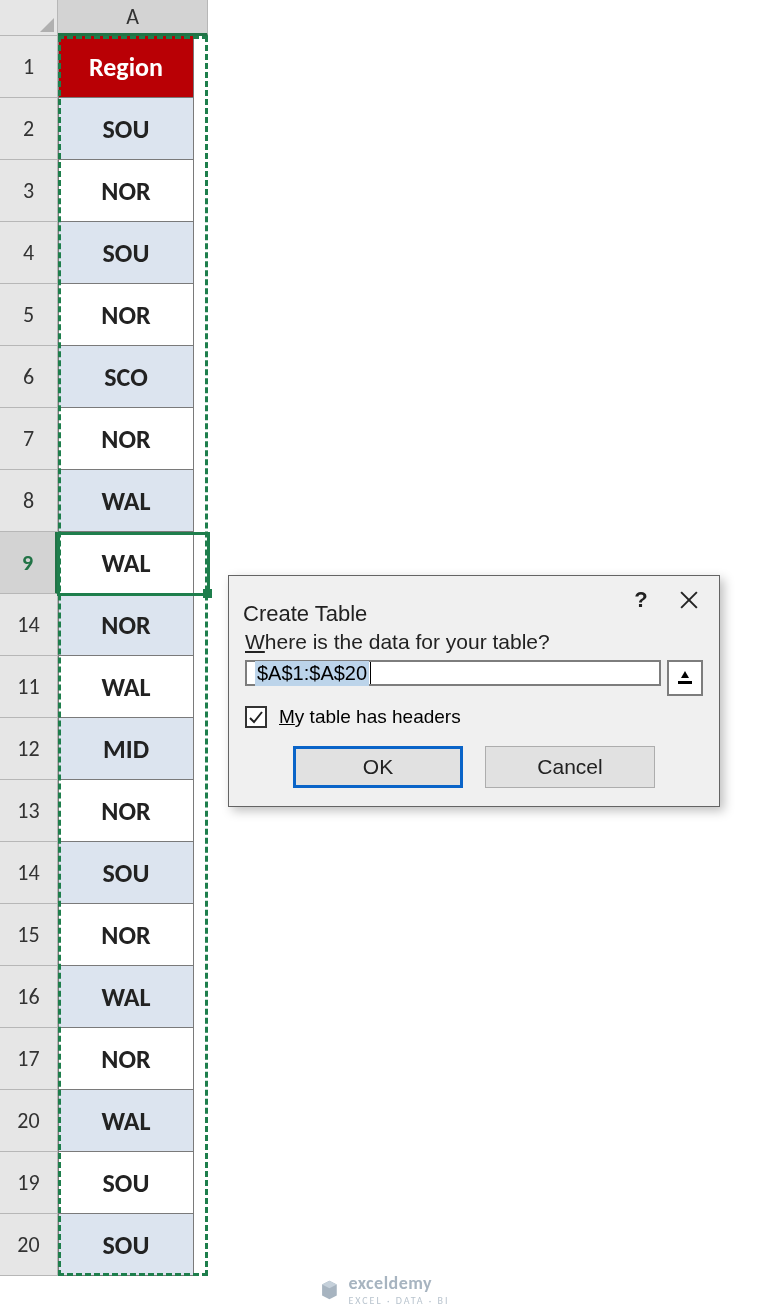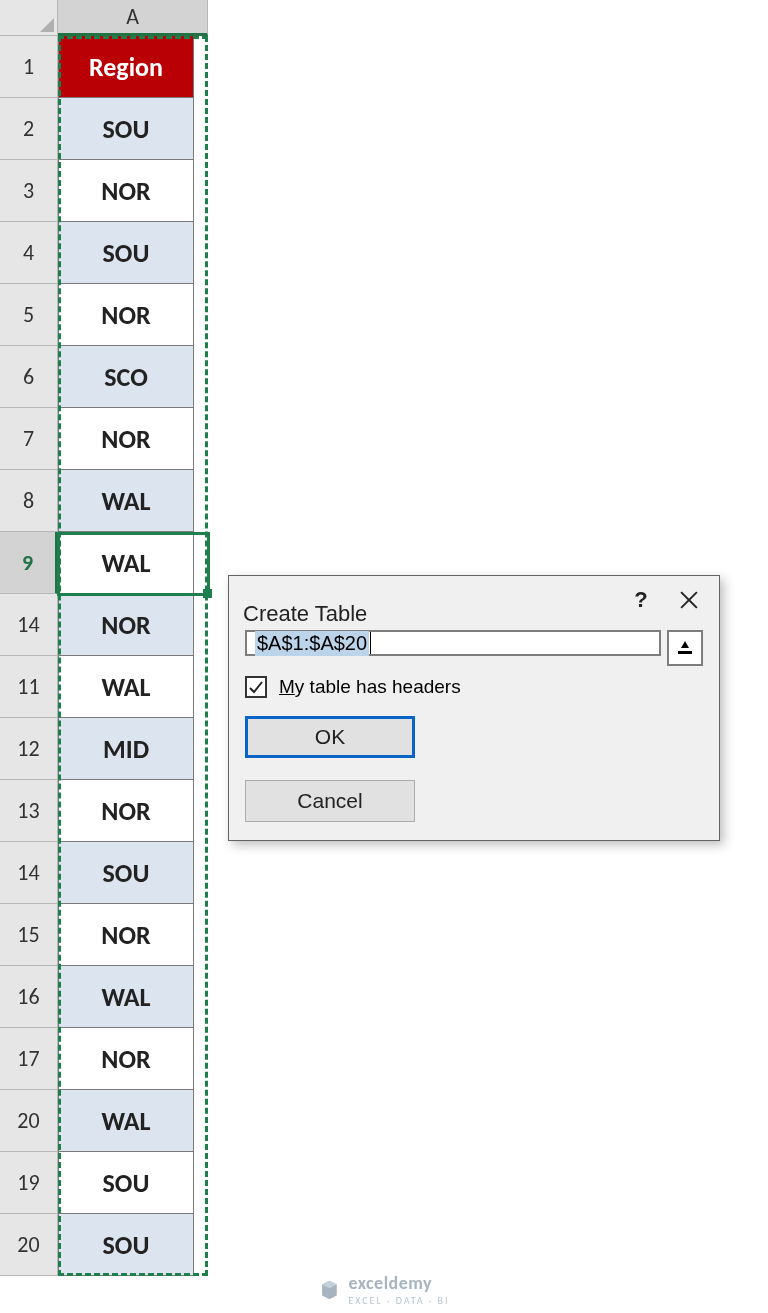--- a/index.html
+++ b/index.html
@@ -142,21 +142,20 @@
   .chk-row { display:flex; align-items:center; gap:12px; font-size:19px; margin-bottom:14px;}
   .chk {
     width:22px; height:22px; border:2px solid #333; background:#fff;
     display:flex; align-items:center; justify-content:center;
   }
   .chk svg { width:16px; height:16px; }
   .chk-label .u { text-decoration:underline; }
   .dlg-buttons {
     display:flex; justify-content:center; gap:22px;
     padding:4px 16px 18px 16px;
-    flex-direction:column;
   }
   .btn {
     width:170px; height:42px;
     background:#e1e1e1;
     border:1px solid #adadad;
     font-size:21px; color:#222;
     display:flex; align-items:center; justify-content:center;
   }
   .btn.primary { border:3px solid #0a64c8; }
 
@@ -275,20 +274,21 @@
     <div class="dlg-title">Create Table</div>
     <div class="dlg-btn help">?</div>
     <div class="dlg-btn close">
       <svg viewBox="0 0 16 16">
           <line x1="1" y1="1" x2="15" y2="15" stroke="#222" stroke-width="1.8"></line>
           <line x1="15" y1="1" x2="1" y2="15" stroke="#222" stroke-width="1.8"></line>
         </svg>
     </div>
   </div>
   <div class="dlg-body">
+    <div class="dlg-label"><span class="u">W</span><span>here is the data for your table?</span></div>
     <div class="range-row">
       <div class="range-input">
         <span class="seltext">$A$1:$A$20</span>
           <span class="caret"></span>
       </div>
       <div class="collapse-btn">
         <svg width="18" height="18" viewBox="0 0 18 18">
           <rect x="2" y="12" width="14" height="3" fill="#000"></rect>
           <polygon points="9,2 13,9 5,9" fill="#000"></polygon>
         </svg>

